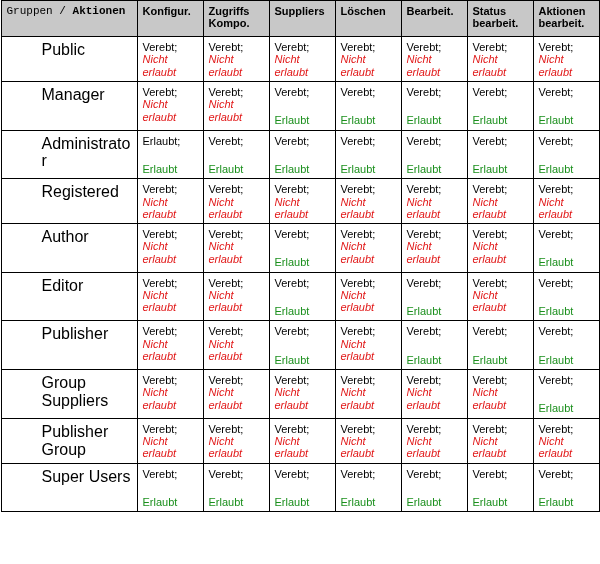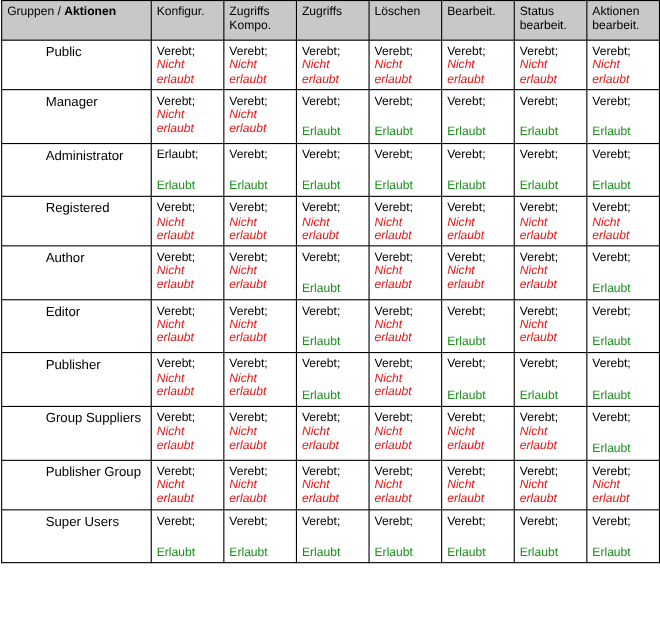--- a/index.html
+++ b/index.html
@@ -21,31 +21,32 @@
   th, td {
     border: 1px solid #000;
     padding: 4px 5px 3px 5px;
     vertical-align: top;
     text-align: left;
     line-height: 1.12;
     word-wrap: break-word;
   }
   thead th {
     background: #c8c8c8;
-    font-weight: normal;
+    font-weight: bold;
     height: 28px;
   }
   th.groups-col {
     width: 136px;
     font-weight: normal;
     font-size: 11px;
+    font-family: Liberation Mono, monospace;
   }
   th.groups-col strong { font-weight: bold; }
   tbody td.group-name {
-    font-size: 12px;
+    font-size: 16px;
     padding-left: 40px;
   }
   col.gcol { width: 136px; }
   col.acol { width: 66px; }
   .perm-inherit { color: #000; }
   .perm-status { display: block; }
   .allow { color: #1a8f1c; margin-top: 16px; }
   .deny  { color: #e11616; font-style: italic; }
 </style>
 </head>
@@ -62,21 +63,21 @@
       <col class="acol">
       <col class="acol">
   </colgroup>
   <thead>
     <tr>
       <th class="groups-col">
         <span>Gruppen</span><span> / </span><strong>Aktionen</strong>
       </th>
       <th>Konfigur.</th>
       <th>Zugriffs Kompo.</th>
-      <th>Zugriffs</th>
+      <th>Suppliers</th>
       <th>Löschen</th>
       <th>Bearbeit.</th>
       <th>Status bearbeit.</th>
       <th>Aktionen bearbeit.</th>
     </tr>
   </thead>
   <tbody id="perm-body">
       <tr>
         <td class="group-name">Public</td>
         <td><span class="perm-inherit">Verebt;</span><span class="perm-status deny">Nicht erlaubt</span></td>

